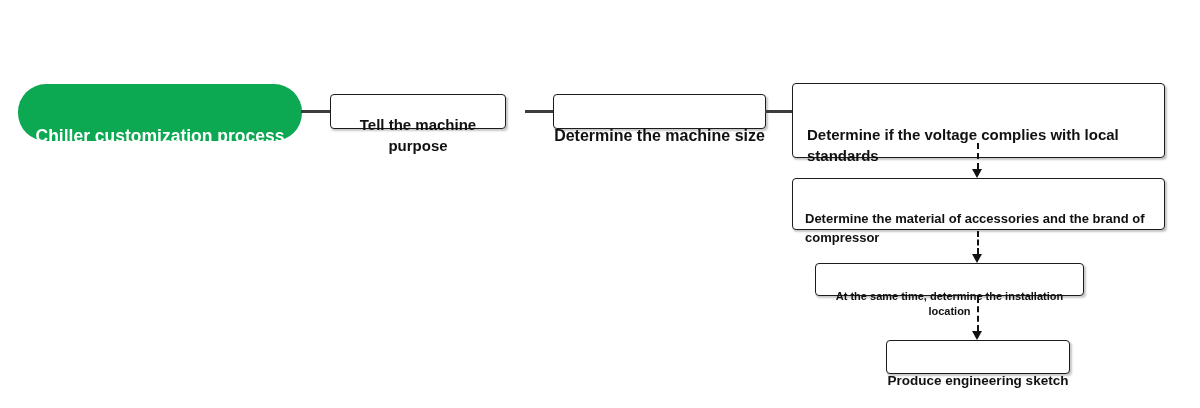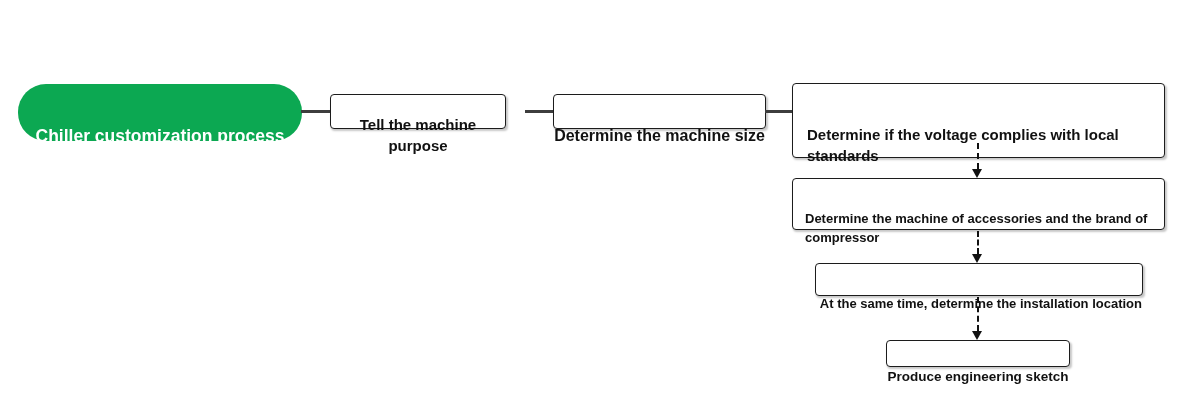--- a/index.html
+++ b/index.html
@@ -45,22 +45,22 @@
   .step3 {
     left: 792px; top: 83px; width: 373px; height: 75px;
     font-size: 15px; justify-content: flex-start; text-align: left;
     padding: 0 14px; line-height: 1.4;
   }
   .step4 {
     left: 792px; top: 178px; width: 373px; height: 52px;
     font-size: 13px; justify-content: flex-start; text-align: left;
     padding: 0 12px; line-height: 1.5;
   }
-  .step5 { left: 815px; top: 263px; width: 328px; height: 33px; font-size: 13px; justify-content: flex-end; }
-  .step6 { left: 886px; top: 340px; width: 184px; height: 27px; font-size: 13.5px; }
+  .step5 { left: 815px; top: 263px; width: 269px; height: 33px; font-size: 11px; justify-content: flex-end; }
+  .step6 { left: 886px; top: 340px; width: 184px; height: 34px; font-size: 13.5px; }
 
   .hline {
     position: absolute;
     height: 2.5px;
     background: #3d3d3d;
     top: 110px;
   }
   .h1 { left: 301px; width: 29px; }
   .h2 { left: 525px; width: 28px; }
   .h3 { left: 765px; width: 27px; }
@@ -110,21 +110,21 @@
 
   <div class="node step3">
     <span>Determine if the voltage complies with local
 standards</span>
   </div>
 
   <div class="vdash a1"></div>
   <div class="ahead ah1"></div>
 
   <div class="node step4">
-    <span>Determine the machine of accessories and the brand of
+    <span>Determine the material of accessories and the brand of
 compressor</span>
   </div>
 
   <div class="vdash a2"></div>
   <div class="ahead ah2"></div>
 
   <div class="node step5">
     <span>At the same time, determine the installation location</span>
   </div>
 

